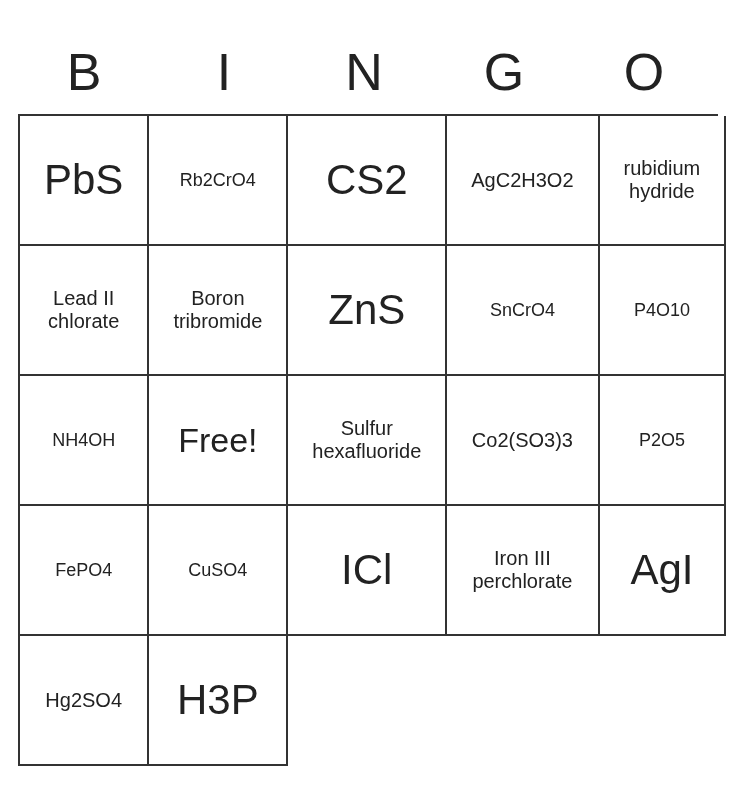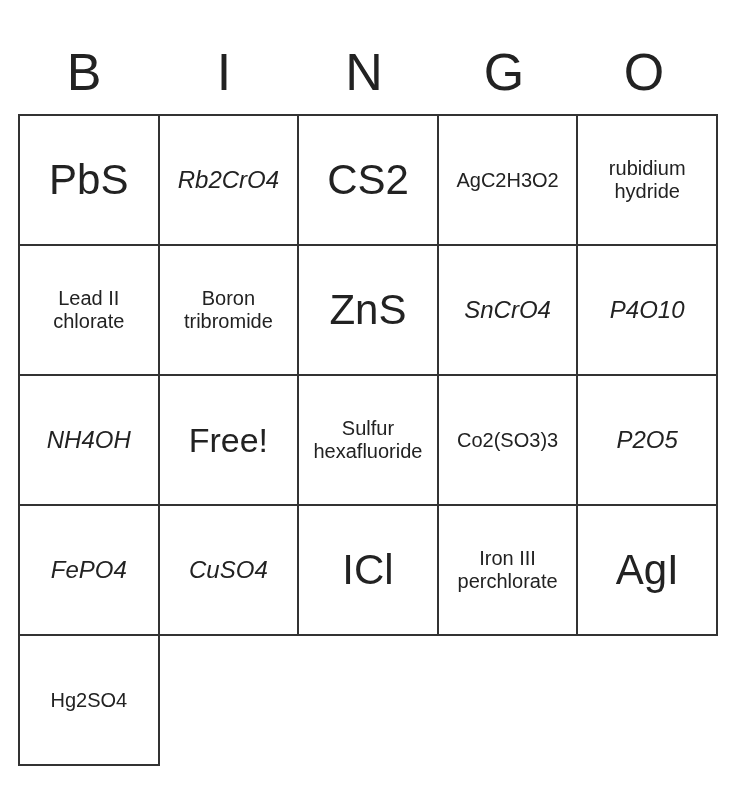--- a/index.html
+++ b/index.html
@@ -48,41 +48,40 @@
     }
 
     .bingo-cell {
       border-right: 2px solid #333;
       border-bottom: 2px solid #333;
       display: flex;
       align-items: center;
       justify-content: center;
       text-align: center;
       min-height: 130px;
-      padding: 8px;
+      padding: 24px;
     }
 
     .bingo-cell .cell-text {
       color: #222;
     }
 
     .cell-xl {
       font-size: 42px;
       font-weight: normal;
     }
 
     .cell-lg {
       font-size: 34px;
       font-weight: normal;
     }
 
     .cell-md {
-      font-size: 24px;
+      font-size: 18px;
       font-weight: normal;
-      font-style: italic;
     }
 
     .cell-sm {
       font-size: 20px;
       font-weight: normal;
     }
   </style>
 </head>
 <body>
 
@@ -151,14 +150,17 @@
       </div>
       <div class="bingo-cell">
         <span class="cell-text cell-sm">Iron III perchlorate</span>
       </div>
       <div class="bingo-cell">
         <span class="cell-text cell-xl">AgI</span>
       </div>
       <div class="bingo-cell">
         <span class="cell-text cell-sm">Hg2SO4</span>
       </div>
+      <div class="bingo-cell">
+        <span class="cell-text cell-xl">H3P</span>
+      </div>
     </div>
 </div>
 
 </body></html>

